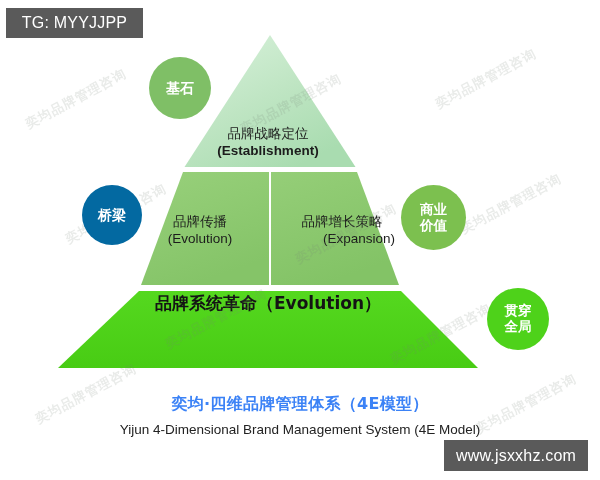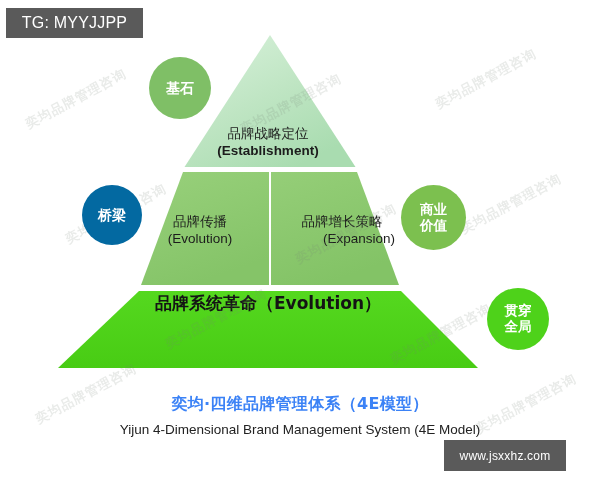--- a/index.html
+++ b/index.html
@@ -187,22 +187,22 @@
     z-index: 20;
   }
   #tag-telegram {
     left: 6px; top: 8px;
     width: 137px; height: 30px;
     font-size: 16px;
     letter-spacing: 0.2px;
   }
   #tag-website {
     left: 444px; top: 440px;
-    width: 122px; height: 31px;
-    font-size: 12px;
+    width: 144px; height: 31px;
+    font-size: 16px;
     letter-spacing: 0.2px;
   }
 </style>
 </head>
 <body>
 
 <div id="canvas">
 
   <div class="pyramid-wrap">
     <svg class="pyramid" width="600" height="480" viewBox="0 0 600 480">

